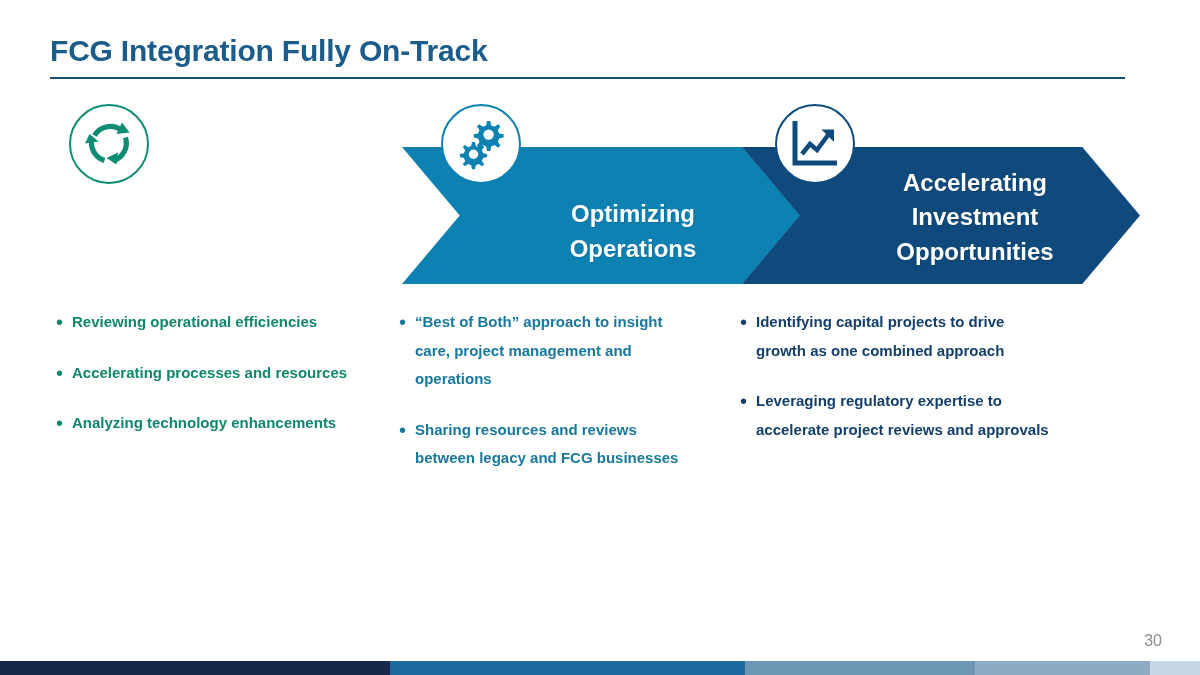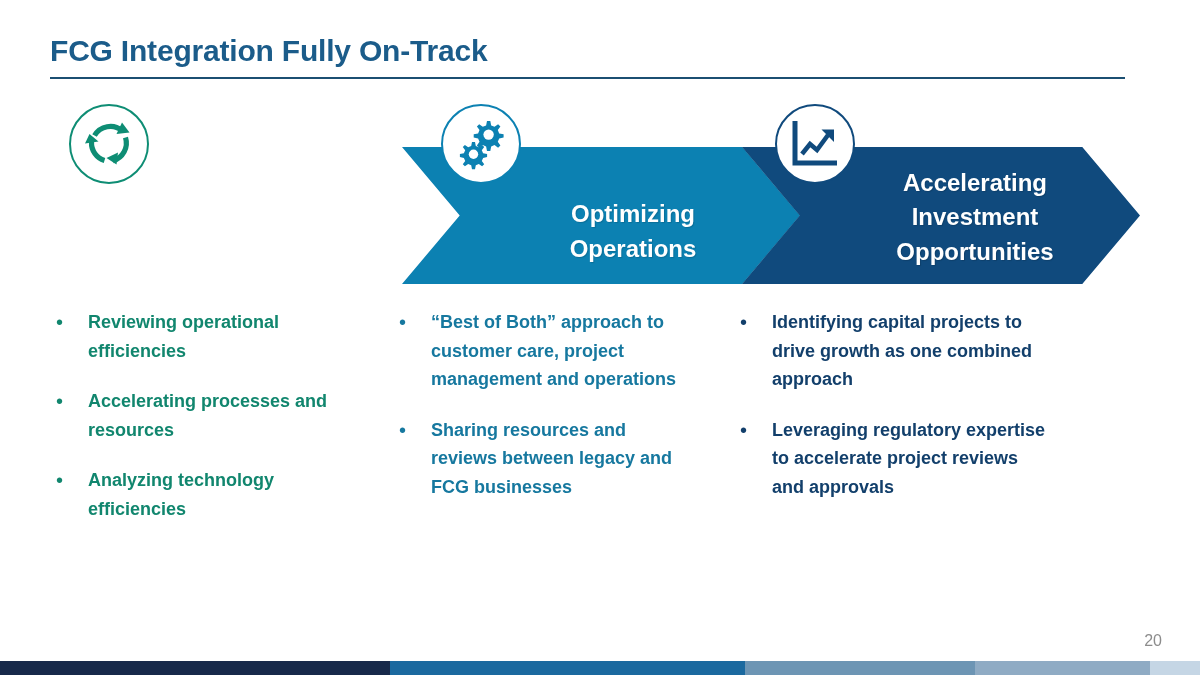--- a/index.html
+++ b/index.html
@@ -127,24 +127,23 @@
     display: flex;
     margin-bottom: 22px;
   }
   .bullet-dot {
     flex: 0 0 16px;
     font-size: 20px;
     line-height: 28px;
     text-align: left;
   }
   .bullet-text {
-    font-size: 18px;
+    font-size: 15px;
     font-weight: bold;
     line-height: 28.5px;
-    margin-left: 16px;
   }
   .col-1 .bullet-dot, .col-1 .bullet-text { color: #11866e; }
   .col-2 .bullet-dot, .col-2 .bullet-text { color: #16789f; }
   .col-3 .bullet-dot, .col-3 .bullet-text { color: #123f6b; }
 
   
   .logo {
     position: absolute;
     left: 36px;
     top: 616px;
@@ -270,49 +269,49 @@
       <div class="bullet">
         <span class="bullet-dot">•</span>
         <span class="bullet-text">Reviewing operational efficiencies</span>
       </div>
       <div class="bullet">
         <span class="bullet-dot">•</span>
         <span class="bullet-text">Accelerating processes and resources</span>
       </div>
       <div class="bullet">
         <span class="bullet-dot">•</span>
-        <span class="bullet-text">Analyzing technology efficiencies</span>
+        <span class="bullet-text">Analyzing technology enhancements</span>
       </div>
     </div>
 
     <div class="col col-2">
       <div class="bullet">
         <span class="bullet-dot">•</span>
-        <span class="bullet-text">“Best of Both” approach to customer care, project management and operations</span>
+        <span class="bullet-text">“Best of Both” approach to insight care, project management and operations</span>
       </div>
       <div class="bullet">
         <span class="bullet-dot">•</span>
         <span class="bullet-text">Sharing resources and reviews between legacy and FCG businesses</span>
       </div>
     </div>
 
     <div class="col col-3">
       <div class="bullet">
         <span class="bullet-dot">•</span>
         <span class="bullet-text">Identifying capital projects to drive growth as one combined approach</span>
       </div>
       <div class="bullet">
         <span class="bullet-dot">•</span>
         <span class="bullet-text">Leveraging regulatory expertise to accelerate project reviews and approvals</span>
       </div>
     </div>
   </div>
 
 
-  <div class="page-num" style="color: rgb(140, 140, 140);">20</div>
+  <div class="page-num" style="color: rgb(140, 140, 140);">30</div>
 
   <div class="footer-bar">
     <div class="footer-seg" style="background: rgb(23, 41, 74); width: 390px;"></div>
     <div class="footer-seg" style="background: rgb(27, 105, 159); width: 355px;"></div>
     <div class="footer-seg" style="background: rgb(109, 149, 180); width: 230px;"></div>
     <div class="footer-seg" style="background: rgb(143, 171, 196); width: 175px;"></div>
     <div class="footer-seg" style="background: rgb(197, 214, 229); width: 50px;"></div>
   </div>
 
 </div>

